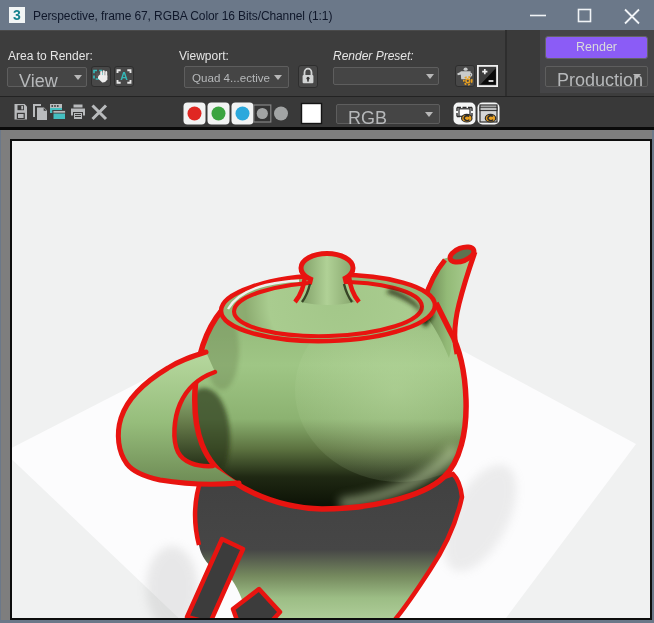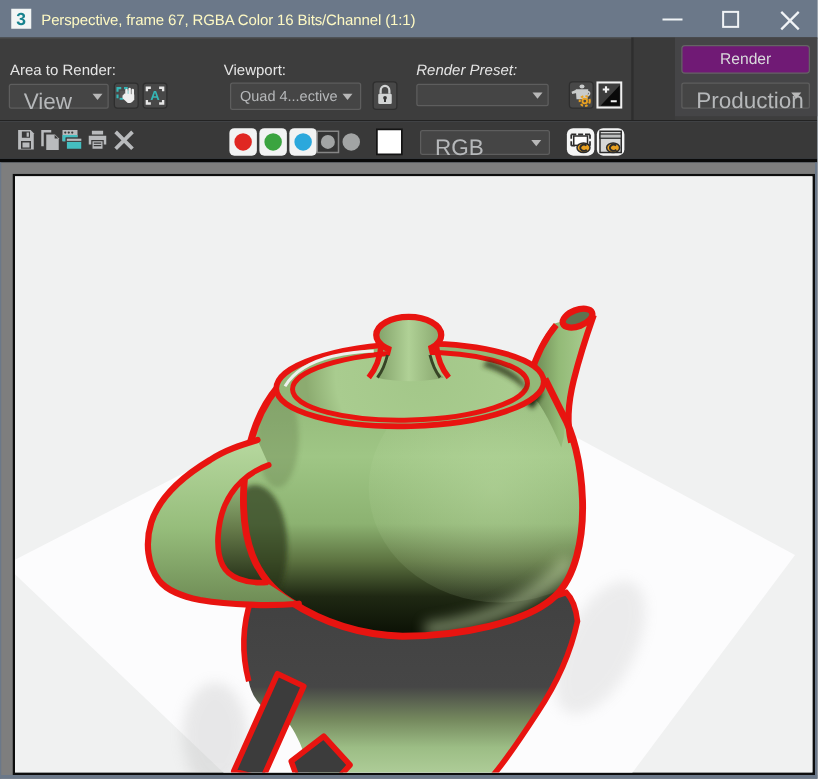--- a/index.html
+++ b/index.html
@@ -3,35 +3,35 @@
 <meta charset="utf-8">
 <style>
 html,body{margin:0;padding:0;}
 body{width:654px;height:623px;position:relative;overflow:hidden;
   font-family:"Liberation Sans",sans-serif;background:#6b7889;}
 .abs{position:absolute;}
 
 #titlebar{left:0;top:0;width:654px;height:30px;background:#6b7889;}
 #appicon{left:9px;top:7px;width:16px;height:16px;background:#f2f5f5;
   color:#16828e;font-weight:bold;font-size:14px;line-height:16px;text-align:center;}
-#title{left:33px;top:8.5px;font-size:12px;color:#fef9c3;letter-spacing:-0.1px;}
+#title{left:33px;top:8.5px;font-size:12px;color:#0f172a;letter-spacing:-0.1px;}
 
 #row1{left:0;top:30px;width:654px;height:66px;background:#3d3d3d;border-top:1px solid #4a4a4a;box-sizing:border-box;}
 #row2{left:0;top:97px;width:654px;height:30px;background:#393939;}
 #sep1{left:0;top:96px;width:654px;height:1px;background:#232323;}
 #sep2{left:0;top:127px;width:654px;height:3px;background:#0a0a0a;}
 .lbl{font-size:12px;color:#e5e5e5;}
 .dd{background:#454545;border:1px solid #5e5e5e;border-radius:2px;box-sizing:border-box;}
 .dd .txt{position:absolute;left:11px;top:3px;font-size:18px;color:#b6b8ba;}
 .arrow{position:absolute;width:0;height:0;border-left:4.5px solid transparent;
   border-right:4.5px solid transparent;border-top:5.5px solid #b8b8b8;}
 .ibtn{background:#484848;border:1px solid #2e2e2e;border-radius:3px;box-sizing:border-box;}
 
 #rpanel{left:540px;top:30px;width:114px;height:63px;background:#454547;}
-#renderbtn{left:545px;top:36px;width:103px;height:23px;background:#701a75;
+#renderbtn{left:545px;top:36px;width:103px;height:23px;background:#8b5cf6;
   border:1px solid #646464;border-radius:3px;box-sizing:border-box;
   color:#d9dadc;font-size:12.5px;text-align:center;line-height:21px;}
 
 #vp{left:0;top:130px;width:654px;height:493px;background:#7e7e7e;}
 #rimg{left:10px;top:139px;width:642px;height:481px;border:2px solid #0d0d0d;box-sizing:border-box;background:#f0f1f1;}
 #borderR{left:652px;top:130px;width:2px;height:493px;background:#6b7889;}
 #borderB{left:0px;top:620px;width:654px;height:3px;background:#6b7889;}
 #borderL{left:0px;top:130px;width:1px;height:493px;background:#6b7889;}
 </style>
 </head>

